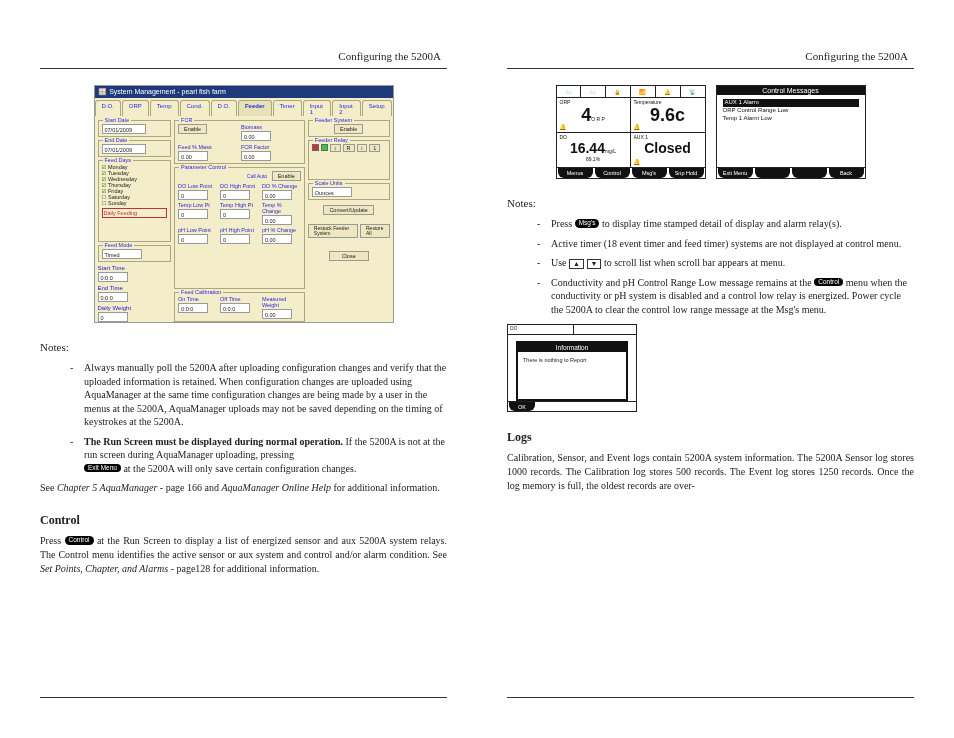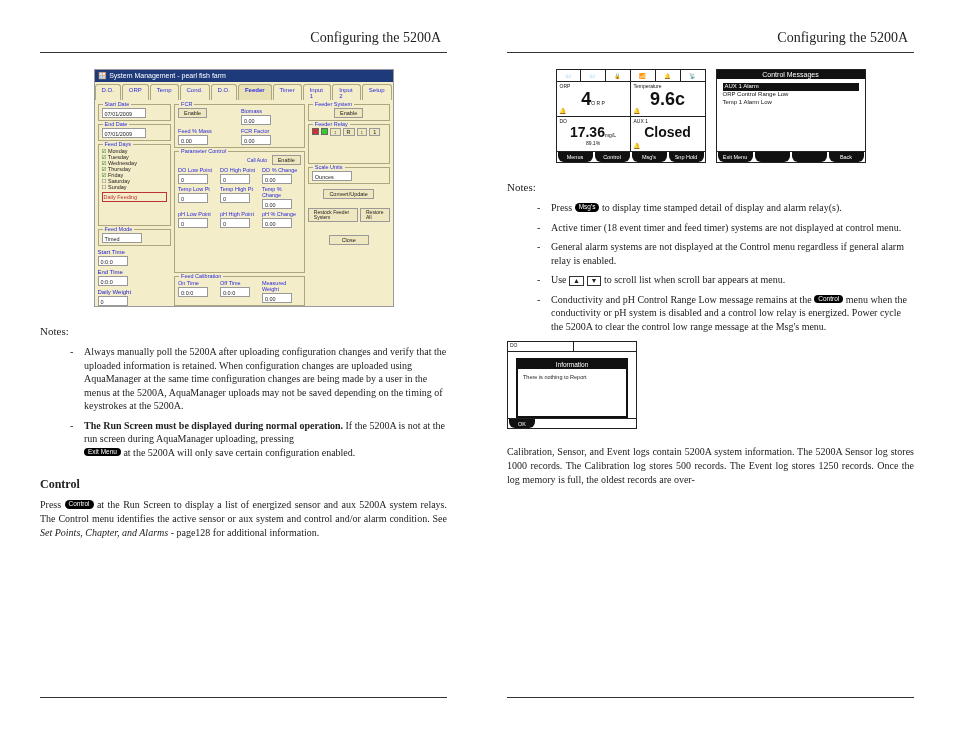--- a/index.html
+++ b/index.html
@@ -15,24 +15,25 @@
   .page {
     width: 50%;
     padding: 30px 40px 40px 40px;
     position: relative;
     display: flex;
     flex-direction: column;
   }
   .left-page { padding-right: 30px; }
   .right-page { padding-left: 30px; }
   .header {
-    font-size: 14px;
+    font-size: 11px;
     border-bottom: 0.8px solid #333;
     padding-bottom: 6px;
     margin-bottom: 16px;
+    margin-top: 20px;
   }
   .left-page .header { text-align: right; padding-right: 6px; }
   .right-page .header { text-align: right; padding-right: 6px; }
   .content { flex: 1; }
   .footer-line {
     border-top: 0.8px solid #333;
     margin-top: 12px;
   }
 
   
@@ -332,24 +333,27 @@
         </div>
       </div>
     </div>
 
     <div class="notes-h">Notes:</div>
     <ul class="notes">
       <li>Always manually poll the 5200A after uploading configuration changes and verify that the uploaded information is retained.  When configuration changes are uploaded using AquaManager at the same time configuration changes are being made by a user  in the menus at the 5200A, AquaManager uploads may not be saved depending on the timing of keystrokes at the 5200A.</li>
       <li>
         <span class="bold">The Run Screen must be displayed during normal operation.</span><span>  If the 5200A is not at the run screen during AquaManager uploading, pressing</span>
         <br>
-        <span class="inline-btn">Exit Menu</span><span> at the 5200A will only save certain configuration enabled.</span>
+        <span class="inline-btn">Exit Menu</span><span> at the 5200A will only save certain configuration changes.</span>
       </li>
     </ul>
 
+    <p class="para">
+      <span>See </span><span class="italic">Chapter 5 AquaManager</span><span> - page 166   and </span><span class="italic">AquaManager Online Help</span><span> for additional information.</span>
+    </p>
 
     <div class="logs-h">Control</div>
     <p class="para">
       <span>Press </span><span class="inline-btn">Control</span><span> at the Run Screen to display a list of energized sensor and aux 5200A system relays.  The Control menu identifies the active sensor or aux system and control and/or alarm condition.  See </span><span class="italic">Set Points, Chapter, and Alarms</span><span> - page128 for additional information.</span>
     </p>
 
   </div>
   <div class="footer-line"></div>
 </div>
 
@@ -374,21 +378,21 @@
             <span class="bell" style="left:3px;bottom:2px">🔔</span>
             <div style="text-align:center"><span class="big">4</span><span class="sub">O R P</span></div>
           </div>
           <div class="lcd-cell">
             <div class="cell-lbl">Temperature</div>
             <span class="bell" style="left:3px;bottom:2px">🔔</span>
             <div class="big" style="text-align:center">9.6c</div>
           </div>
           <div class="lcd-cell">
             <div class="cell-lbl">DO</div>
-            <div style="text-align:center"><span class="big" style="font-size:14px">17.36</span><span class="sub">mg/L</span></div>
+            <div style="text-align:center"><span class="big" style="font-size:14px">16.44</span><span class="sub">mg/L</span></div>
             <div class="sub" style="text-align:center">89.1%</div>
           </div>
           <div class="lcd-cell">
             <div class="cell-lbl">AUX 1</div>
             <span class="bell" style="left:3px;bottom:2px">🔔</span>
             <div class="big" style="font-size:14px;text-align:center">Closed</div>
           </div>
         </div>
         <div class="lcd-bot">
           <div class="b">Menus</div>
@@ -413,21 +417,20 @@
         </div>
       </div>
     </div>
 
     <div class="notes-h">Notes:</div>
     <ul class="notes">
       <li>
         <span>Press </span><span class="inline-btn">Msg's</span><span> to display time stamped detail of display and alarm relay(s).</span>
       </li>
       <li>Active timer (18 event timer and feed timer) systems are not displayed at control menu.</li>
-      <li>General alarm systems are not displayed at the Control menu regardless if general alarm relay is enabled.</li>
       <li>
         <span>Use </span><span class="arrow-btn">▲</span> <span class="arrow-btn">▼</span><span> to scroll list when scroll bar appears at menu.</span>
       </li>
       <li>
         <span>Conductivity and pH Control Range Low message remains at the </span><span class="inline-btn">Control</span><span> menu when the conductivity or pH system is disabled and a control low relay is energized.  Power cycle the 5200A to clear the control low range message at the Msg's menu.</span>
       </li>
     </ul>
 
 
     <div class="small-lcd">
@@ -438,17 +441,18 @@
       <div class="info-box">
         <div class="info-title">Information</div>
         <div class="info-text">There is nothing to Report</div>
       </div>
       <div class="lcd-bot" style="height:10px">
         <div class="b" style="flex:0 0 26px">OK</div>
         <div style="flex:1"></div>
       </div>
     </div>
 
+    <div class="logs-h">Logs</div>
     <p class="para">Calibration, Sensor, and Event logs contain 5200A system information. The 5200A Sensor log stores 1000 records.  The Calibration log stores 500 records.  The Event log stores 1250 records.  Once the log memory is full, the oldest records are over-</p>
 
   </div>
   <div class="footer-line"></div>
 </div>
 
 </body></html>

